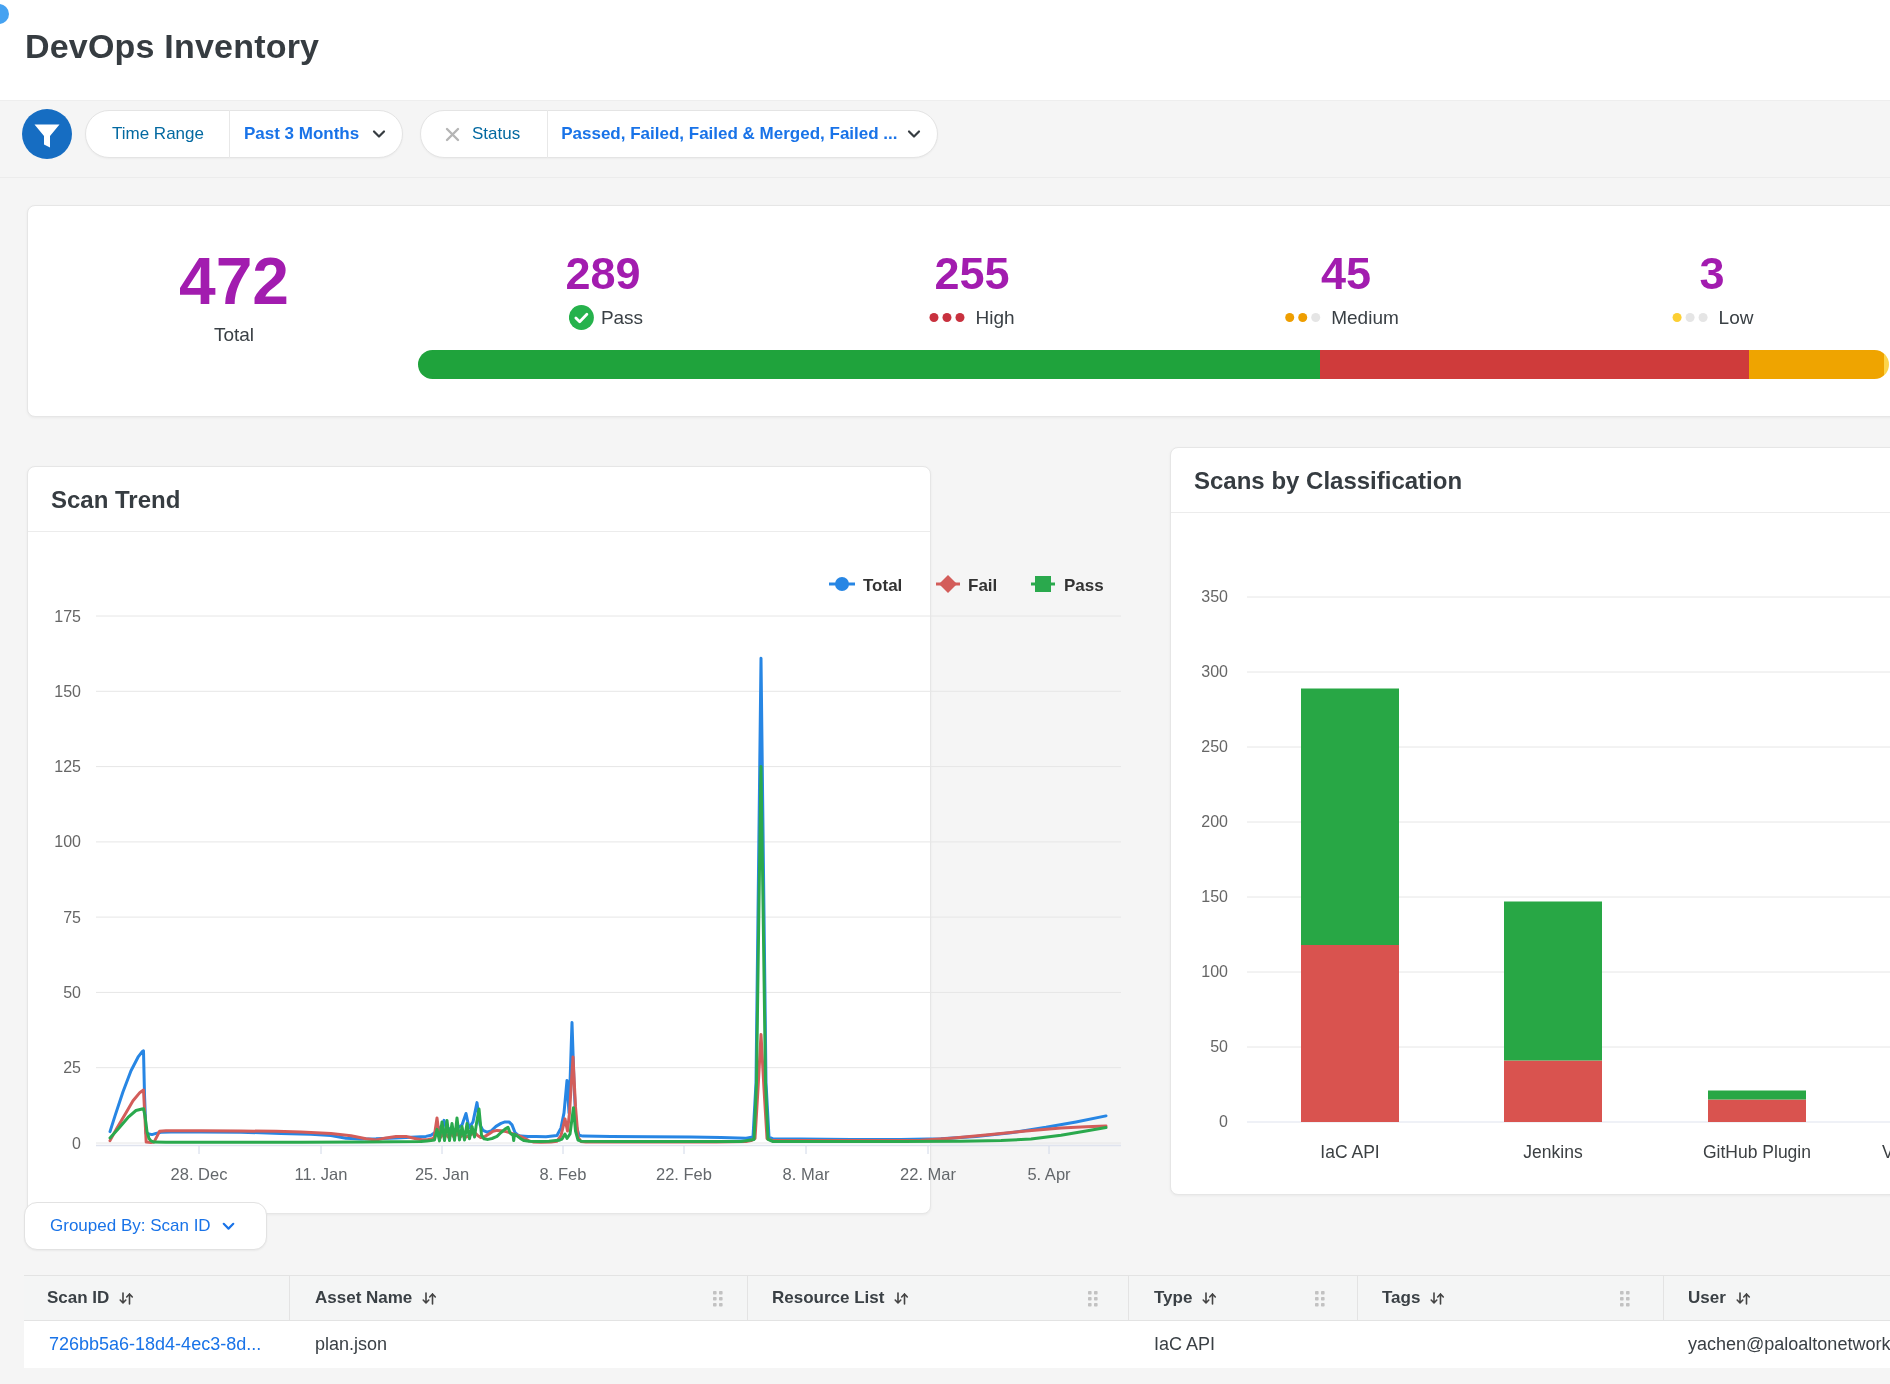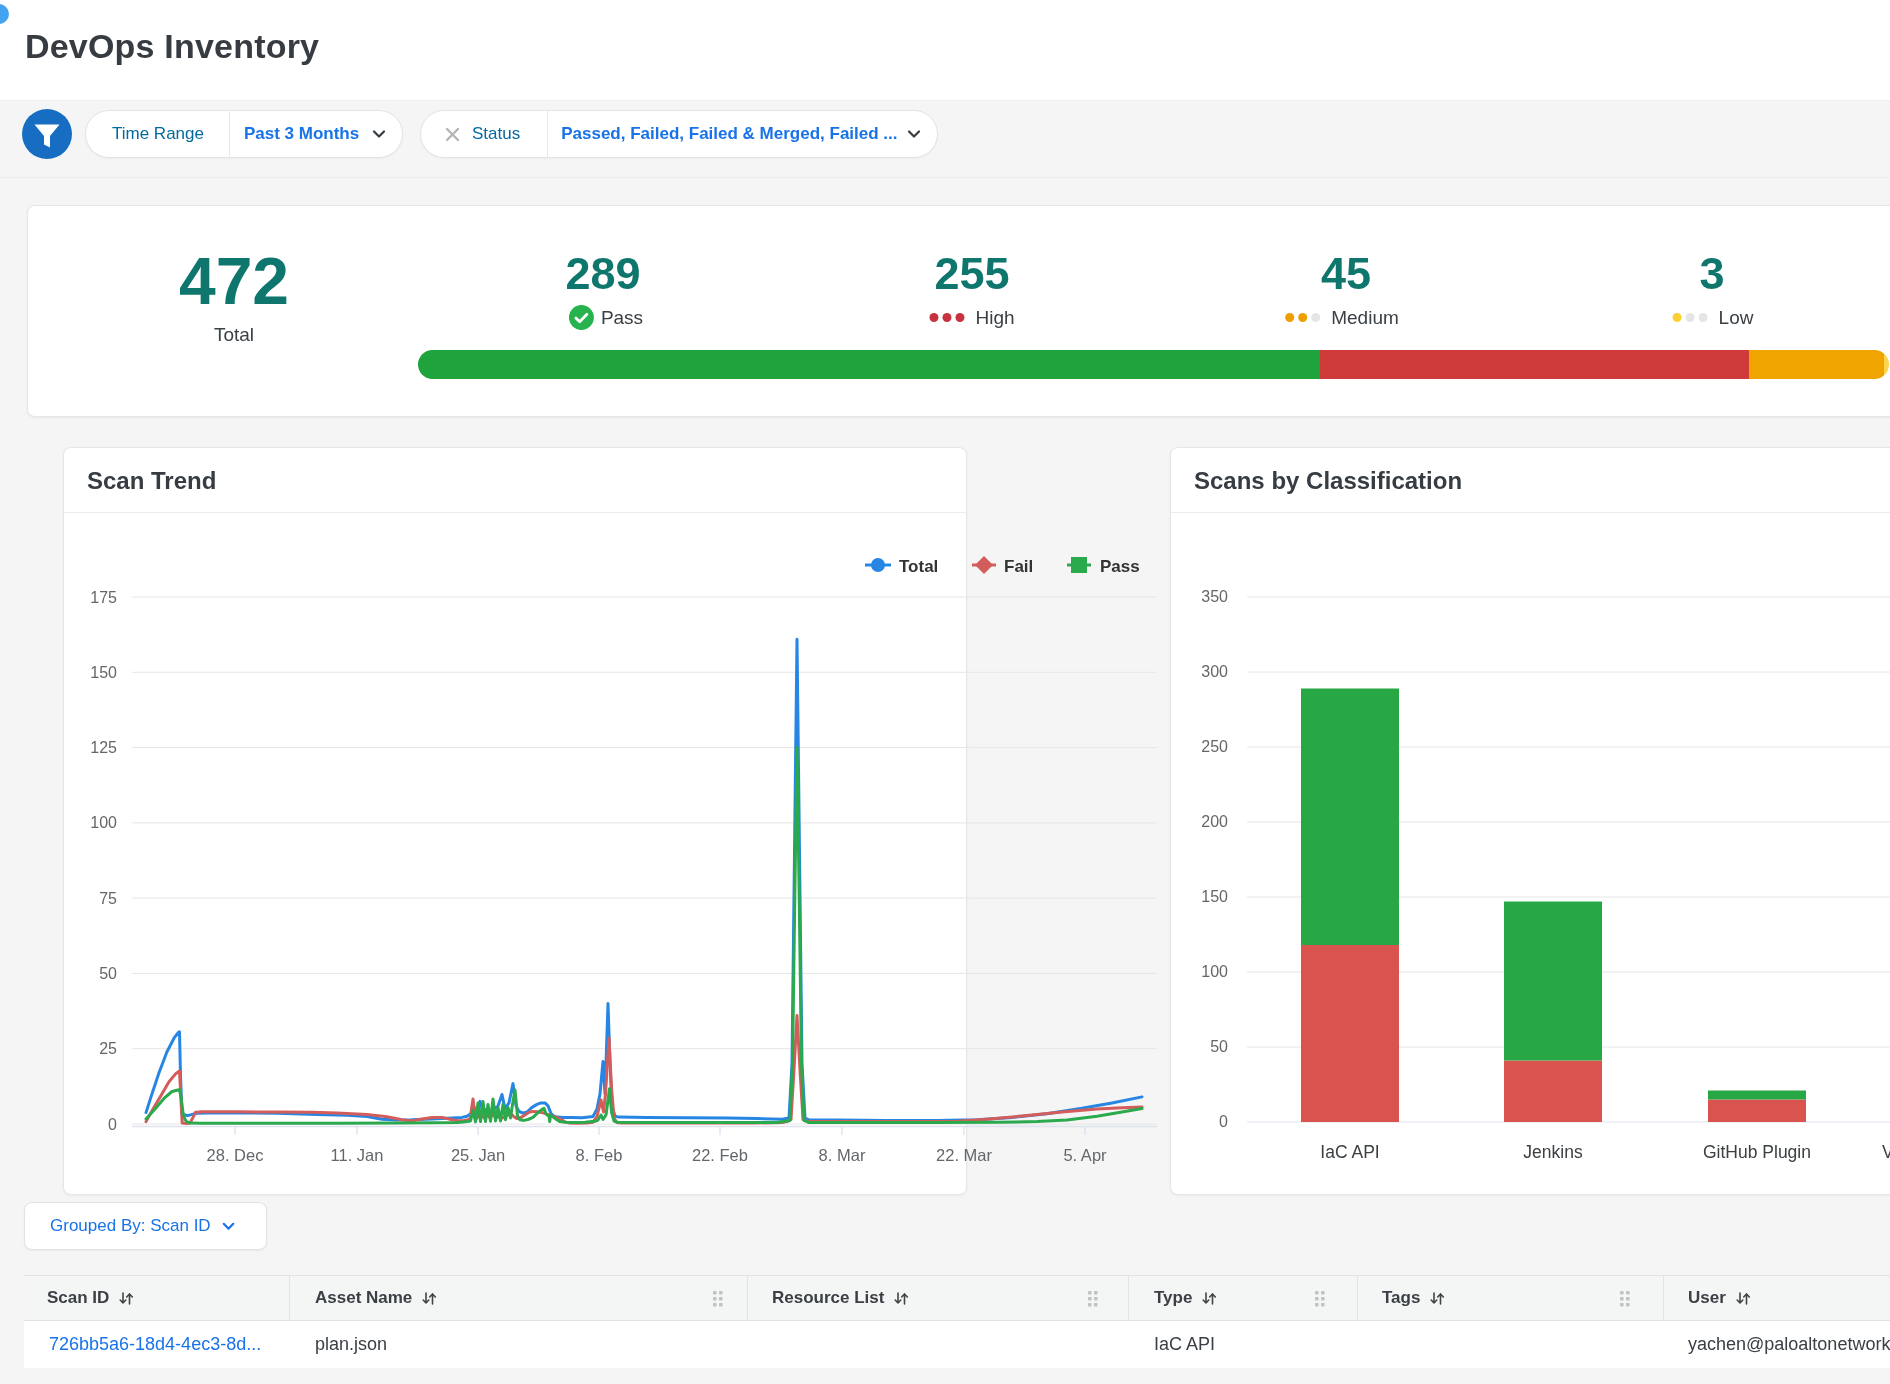--- a/index.html
+++ b/index.html
@@ -12,30 +12,30 @@
 
 #filterstrip { position:absolute; left:0; top:101px; width:1890px; height:77px; background:#f5f5f5; border-bottom:1px solid #ececec; }
 #fcircle { position:absolute; left:22px; top:109px; width:50px; height:50px; border-radius:50%; background:#166dc2; }
 .pill { position:absolute; top:110px; height:48px; background:#fff; border:1px solid #e4e4e4; border-radius:24px; box-shadow:0 1px 2px rgba(0,0,0,0.04); display:flex; align-items:center; font-size:17px; }
 .pill .divider { width:1px; height:48px; background:#e8e8e8; }
 .dark { color:#0369a1; }
 .blue { color:#1973e8; }
 
 .card { position:absolute; background:#fff; border:1px solid #e6e6e6; border-radius:8px; box-shadow:0 1px 3px rgba(0,0,0,0.05); }
 #statcard { left:27px; top:205px; width:1908px; height:212px; }
-.statnum { position:absolute; top:45px; font-size:45px; line-height:1; font-weight:700; color:#0f766e; text-align:center; transform:translateX(-50%); white-space:nowrap; }
+.statnum { position:absolute; top:45px; font-size:45px; line-height:1; font-weight:700; color:#a21caf; text-align:center; transform:translateX(-50%); white-space:nowrap; }
 .statlab { position:absolute; top:99px; height:25px; font-size:19px; color:#3a4045; display:flex; align-items:center; transform:translateX(-50%); white-space:nowrap; }
 .dot { width:9px; height:9px; border-radius:50%; display:inline-block; margin-right:4px; }
 
-#trendcard { left:27px; top:447px; width:904px; height:748px;margin-left:36px; }
+#trendcard { left:27px; top:466px; width:904px; height:748px; }
 #classcard { left:1170px; top:447px; width:765px; height:748px; }
 .cardtitle { position:absolute; top:19px; left:23px; font-size:24px; font-weight:700; color:#363c41; }
 .carddiv { position:absolute; top:64px; left:0; width:100%; height:1px; background:#ececec; }
 
-#groupbtn { position:absolute; left:24px; top:1202px; width:243px; height:48px; background:#fff; border:1px solid #e2e2e2; border-radius:8px; box-shadow:0 1px 2px rgba(0,0,0,0.05); display:flex; align-items:center; padding-left:25px; font-size:17px; color:#1973e8; }
+#groupbtn { position:absolute; left:24px; top:1202px; width:243px; height:48px; background:#fff; border:1px solid #e2e2e2; border-radius:13px; box-shadow:0 1px 2px rgba(0,0,0,0.05); display:flex; align-items:center; padding-left:25px; font-size:17px; color:#1973e8; }
 
 #tablewrap { position:absolute; left:24px; top:1275px; width:1866px; }
 #thead { position:relative; height:46px; background:#f4f5f5; border-top:1px solid #e3e3e3; border-bottom:1px solid #e3e3e3; }
 #trow { position:relative; height:47px; background:#fff; }
 .th { position:absolute; top:0; height:100%; display:flex; align-items:center; font-size:17px; font-weight:700; color:#3a4045; }
 .td { position:absolute; top:0; height:100%; display:flex; align-items:center; font-size:18px; color:#3a4045; }
 .colsep { position:absolute; top:0; width:1px; height:46px; background:#e3e3e3; }
 </style>
 </head>
 <body>

